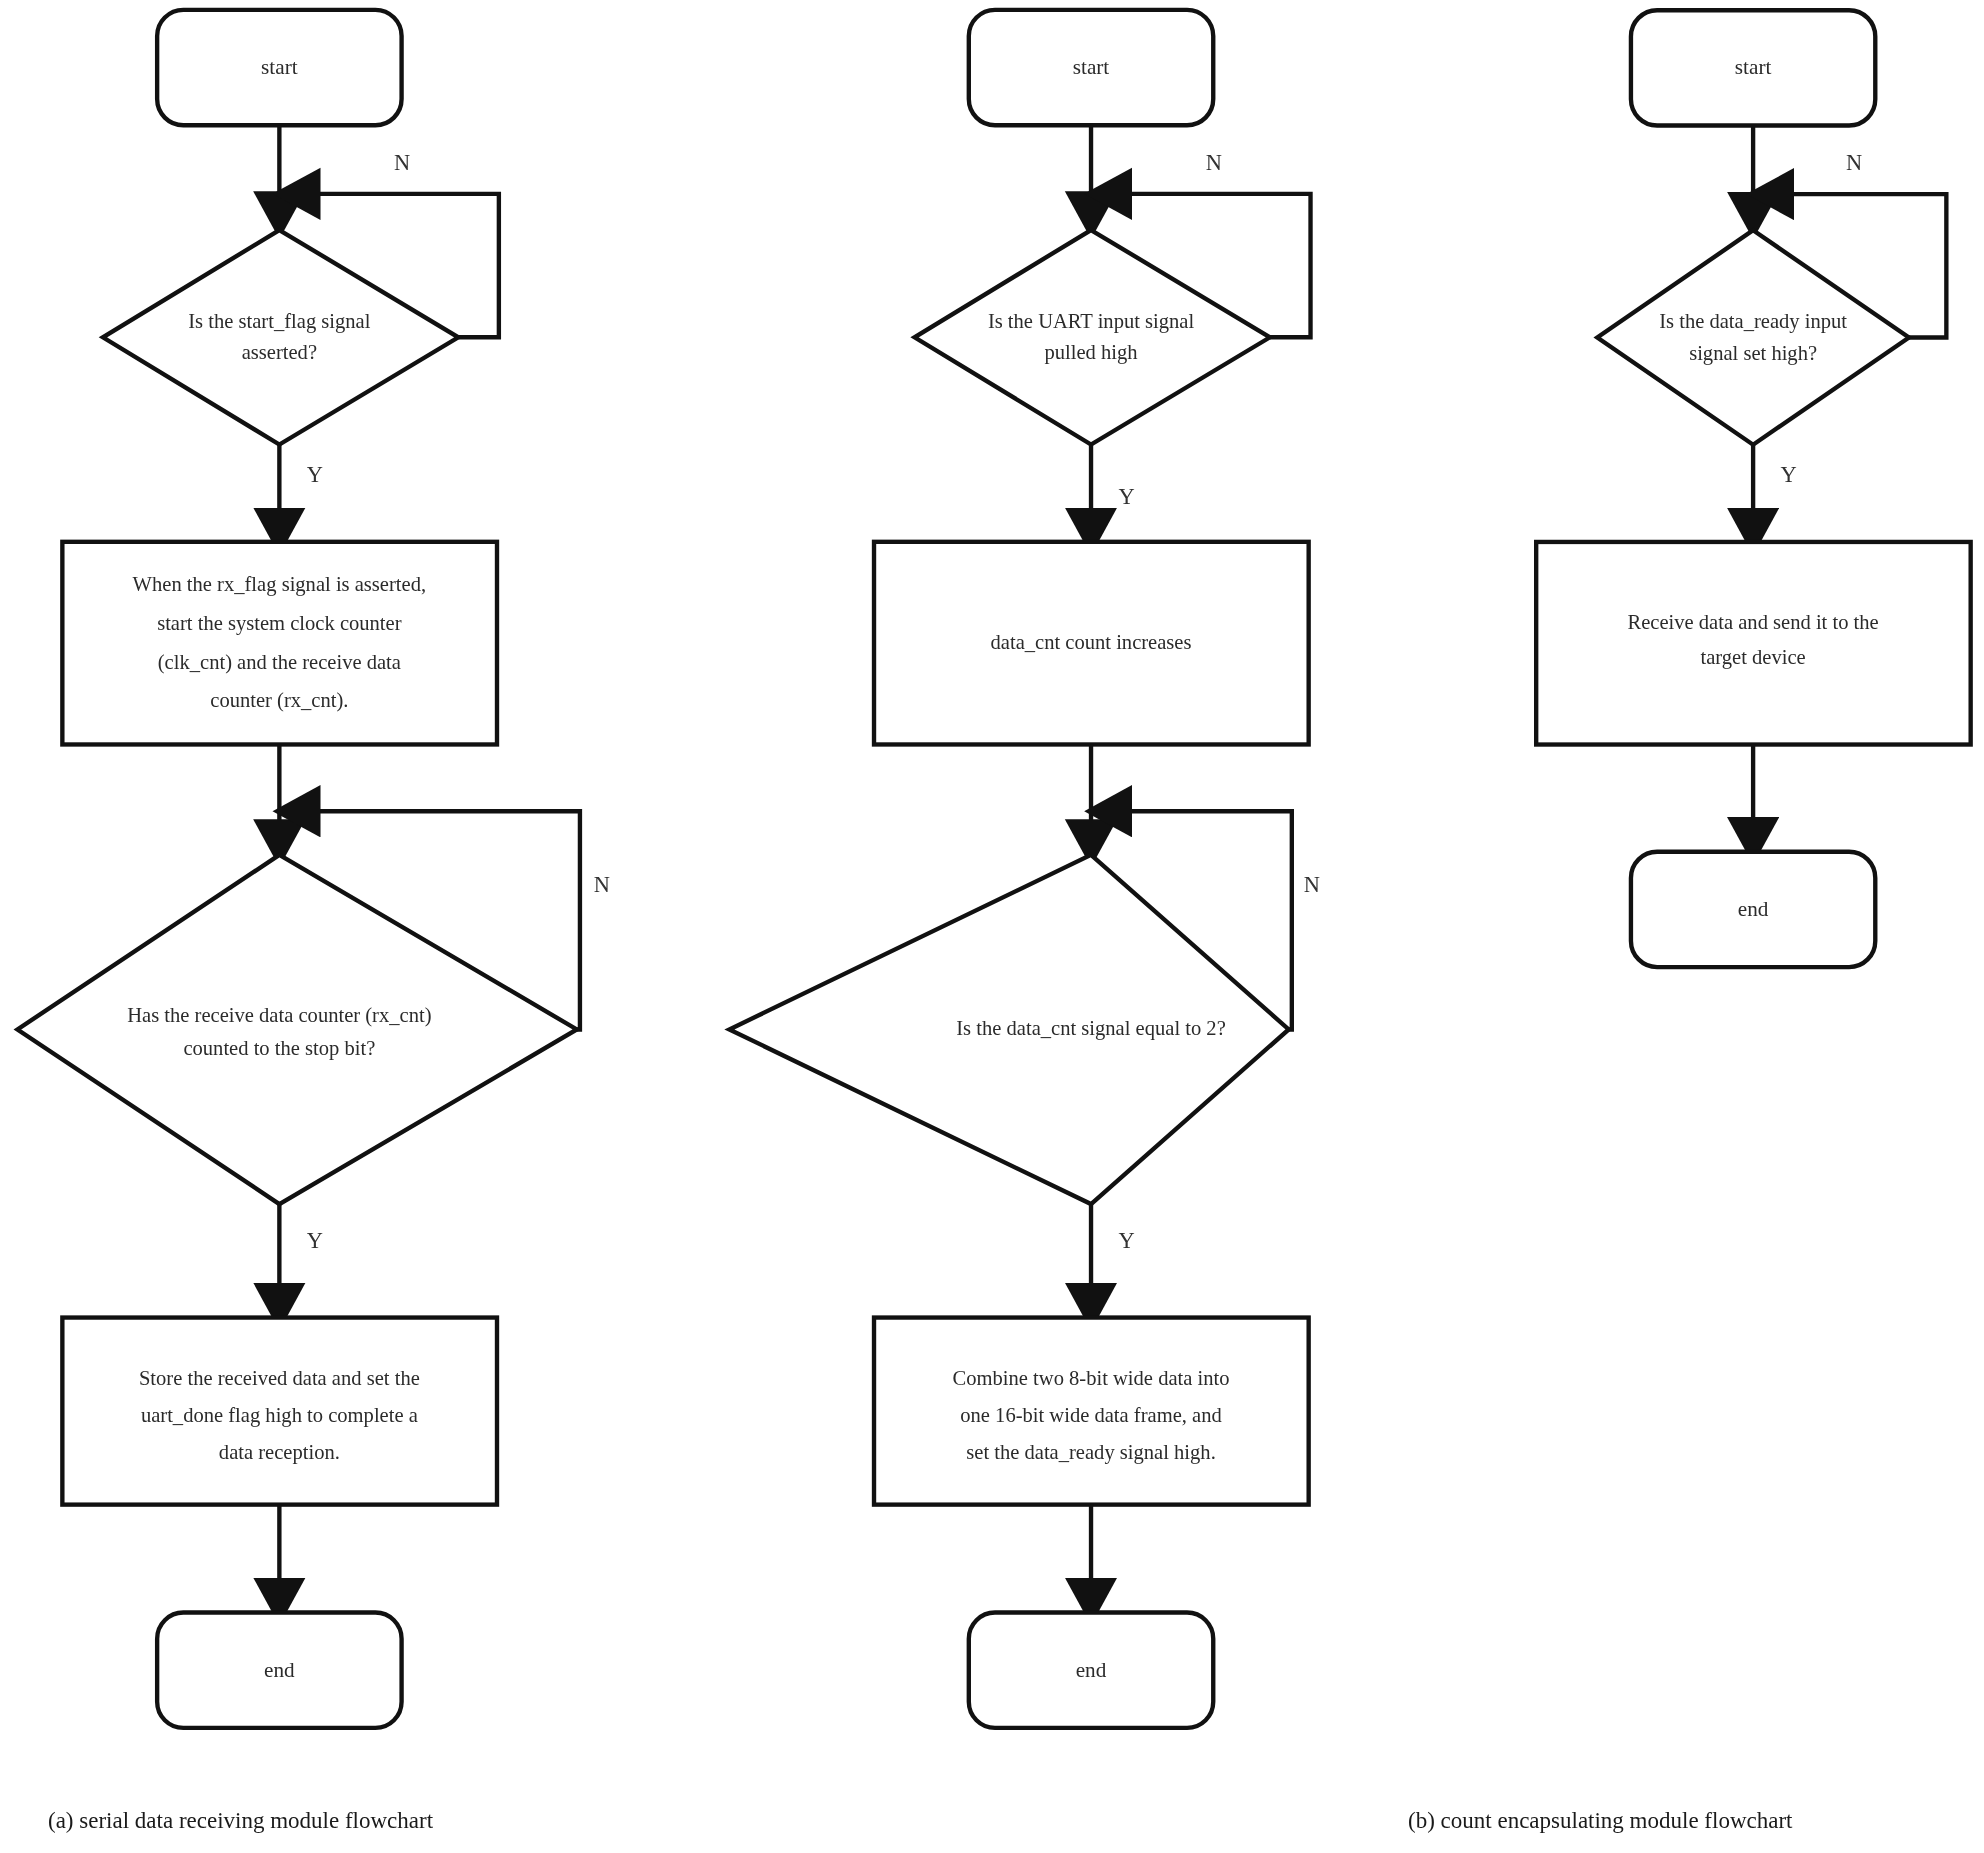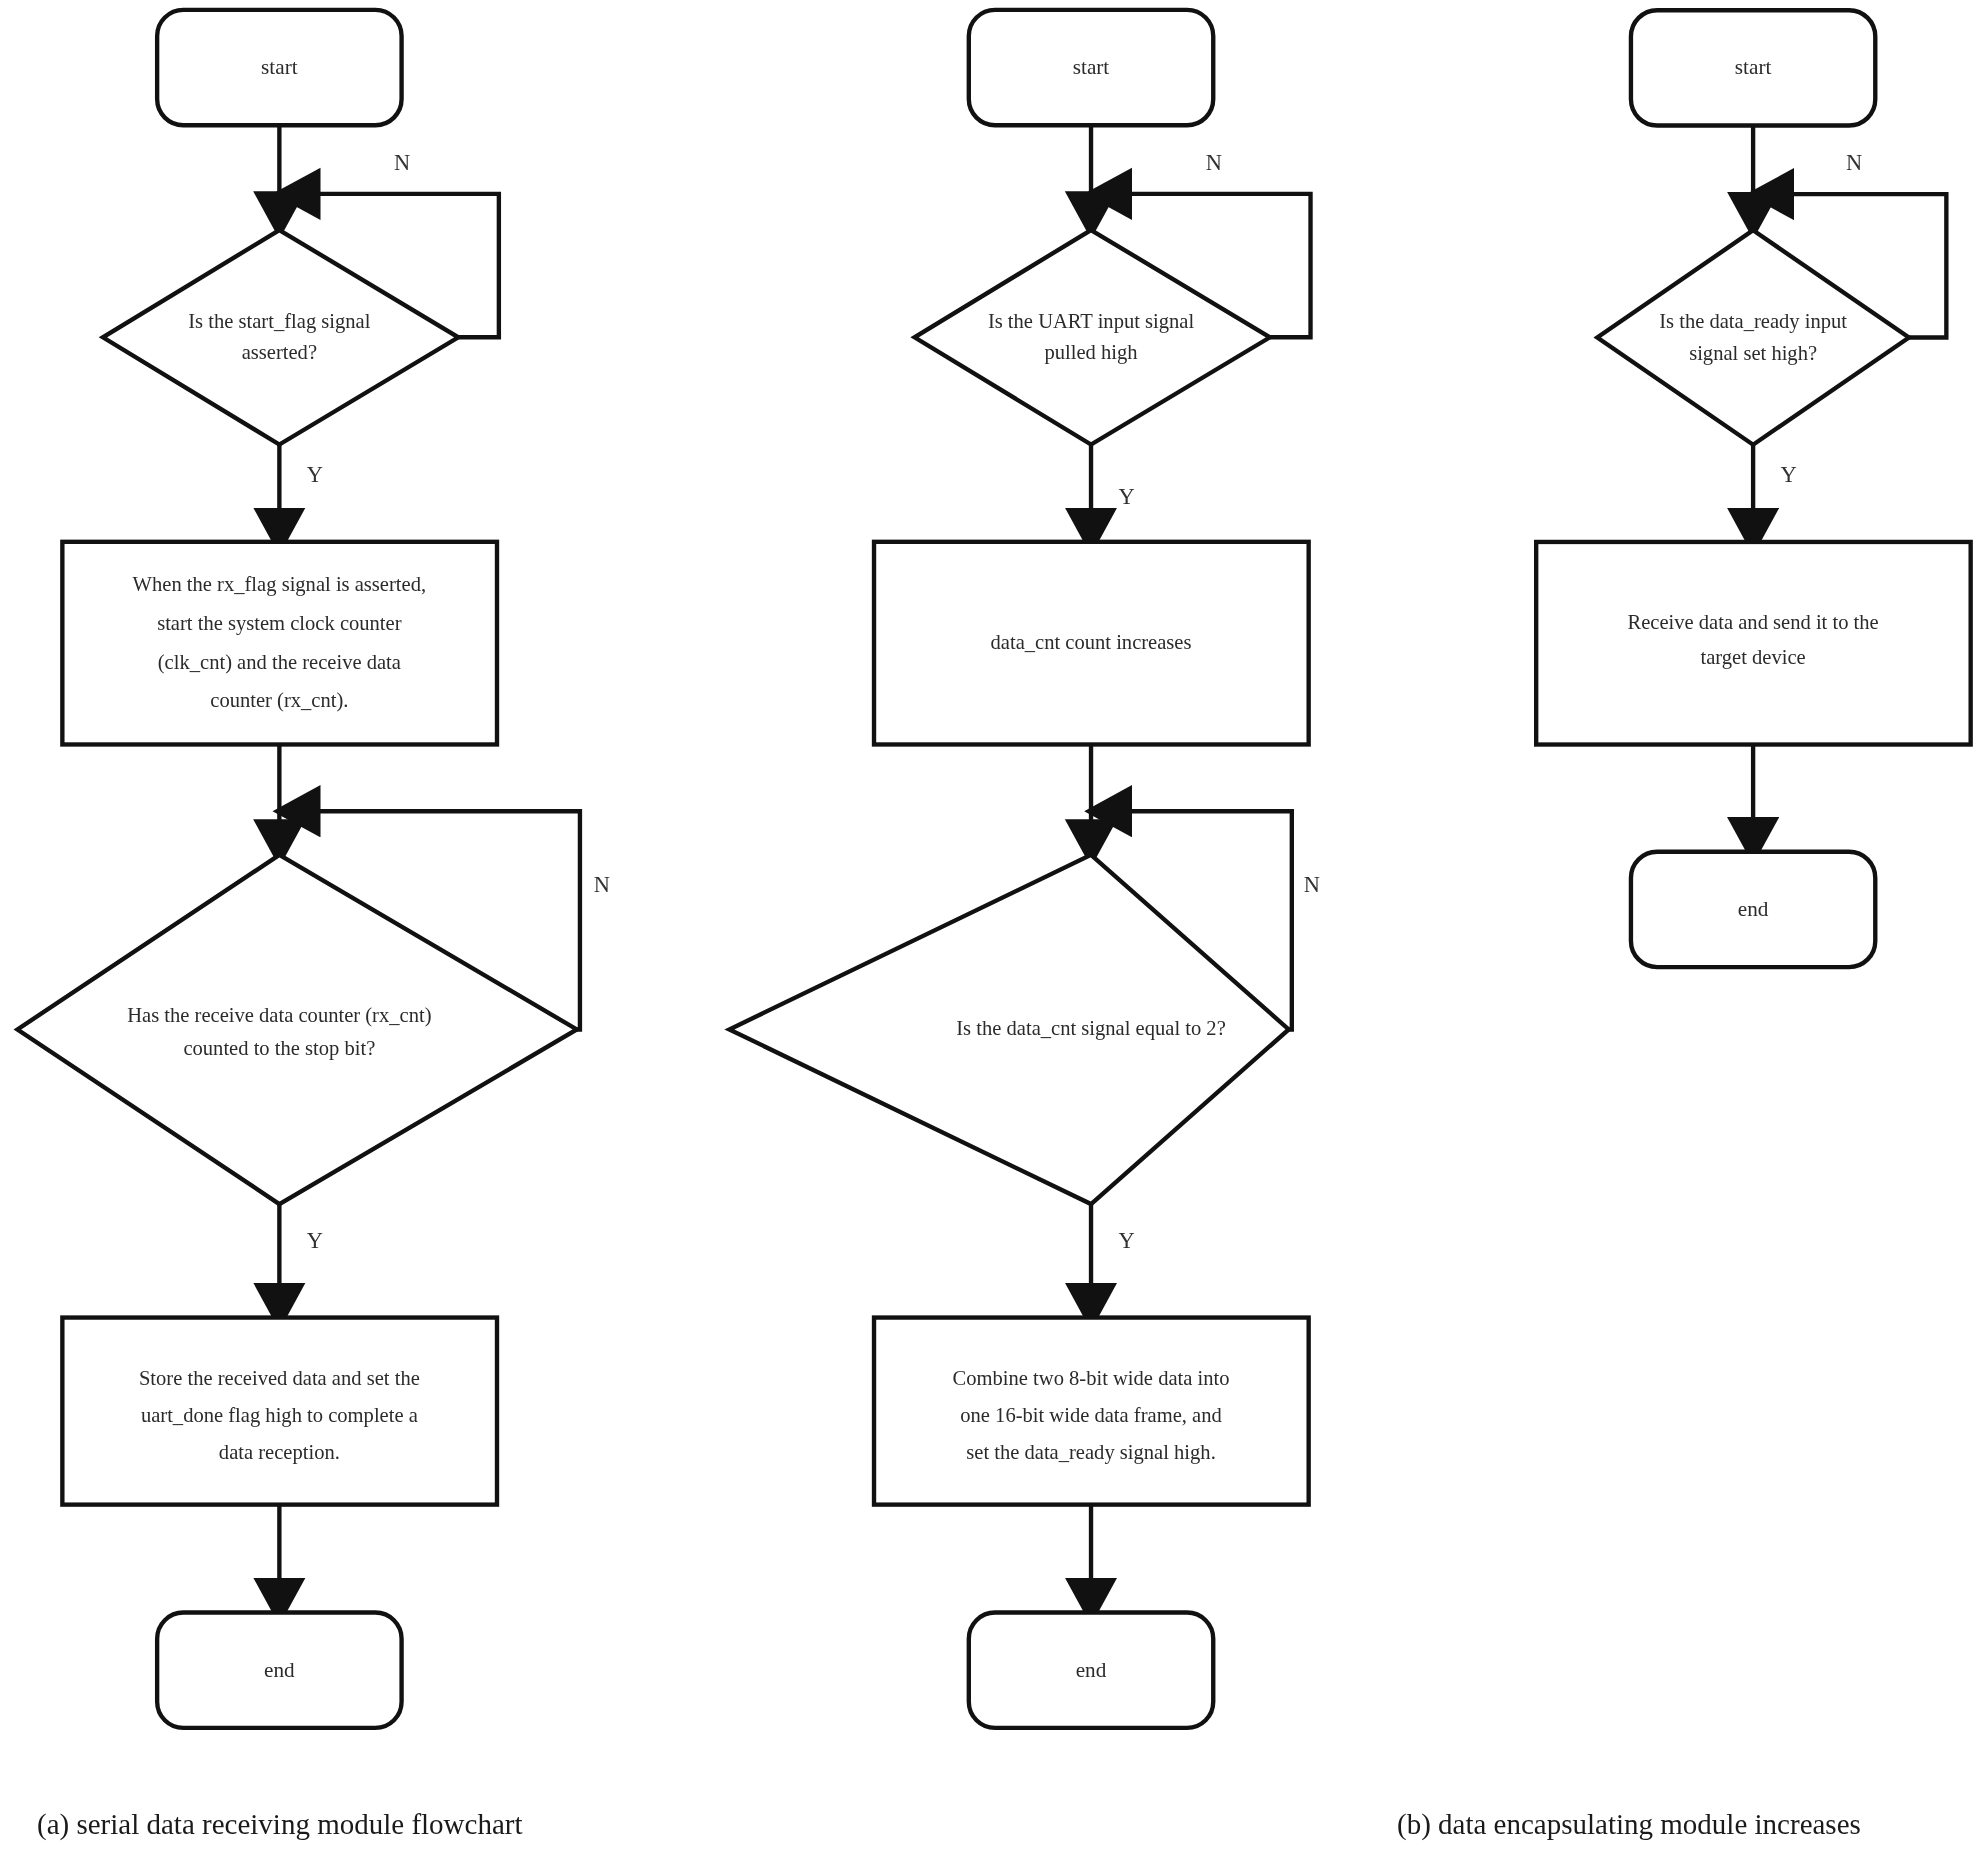--- a/index.html
+++ b/index.html
@@ -28,23 +28,24 @@
     dominant-baseline:middle;
   }
   .lbl-term{font-size:34px;fill:#2b2b2b;}
   .lbl-yn{
     font-family:"Liberation Serif","DejaVu Serif",serif;
     fill:#333333;font-size:36px;text-anchor:middle;
   }
   .caption{
     position:absolute;
     font-family:"Liberation Serif","DejaVu Serif",serif;
-    font-size:29px;
+    font-size:23px;
     color:#1a1a1a;
     white-space:nowrap;
+    margin-left:11px;
   }
   #cap-a{left:37px;top:1808px;}
   #cap-b{left:735px;top:1808px;}
 </style>
 </head>
 <body>
 
 <div class="sheet">
 
   <div class="col" id="col-a">
@@ -165,21 +166,21 @@
         <text class="lbl" x="688" y="2332">set the data_ready signal high.</text>
       </g>
 
       <line class="conn" x1="688" y1="2412" x2="688" y2="2578" marker-end="url(#arrB)"></line>
 
       <g>
         <rect class="term-stroke" x="492" y="2585" width="392" height="185" rx="42" ry="42"></rect>
         <text class="lbl lbl-term" x="688" y="2680">end</text>
       </g>
     </svg>
-    <div class="caption" id="cap-b">(b) data encapsulating module increases</div>
+    <div class="caption" id="cap-b">(b) count encapsulating module flowchart</div>
   </div>
 
   <div class="col" id="col-c">
     <svg width="662" height="1797" viewBox="0 0 1062 2880">
       <defs>
         <marker id="arrC" markerWidth="16" markerHeight="16" refX="7" refY="6" orient="auto" markerUnits="strokeWidth">
           <path d="M0,0 L0,12 L11,6 z" fill="#111111"></path>
         </marker>
       </defs>
 

